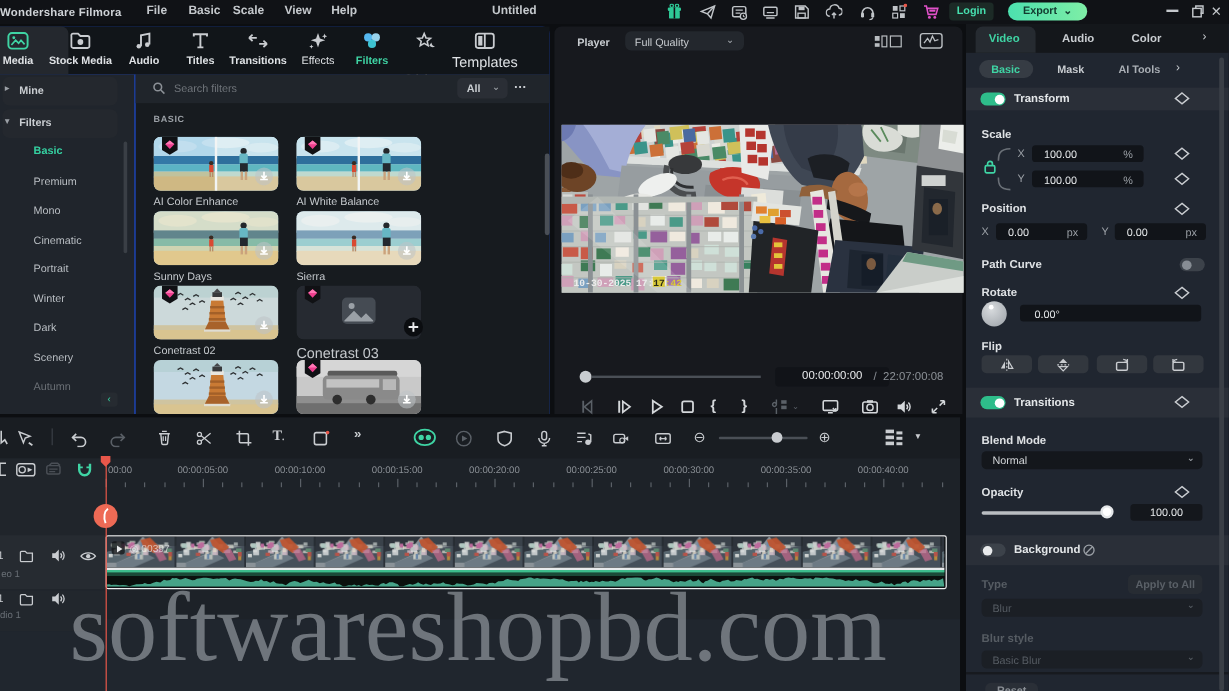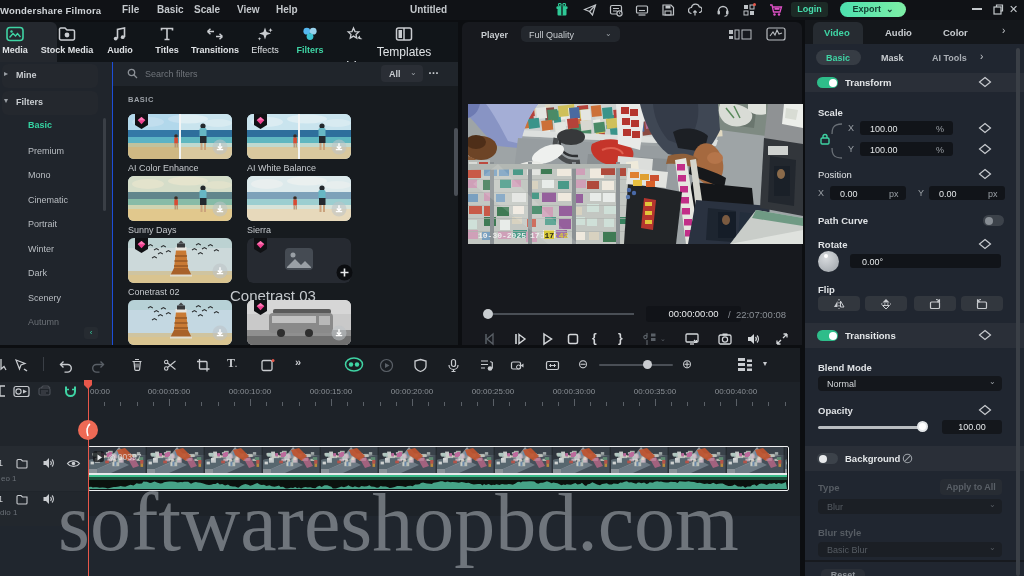--- a/index.html
+++ b/index.html
@@ -375,21 +375,21 @@
           <svg class="abs" style="right:-2px;bottom:2px" width="17" height="17" viewBox="0 0 17 17">
             <circle cx="8.5" cy="8.5" r="8" fill="#0b0d10"></circle>
             <path d="M8.5 4.5v8M4.5 8.5h8" stroke="#e8eaec" stroke-width="1.6"></path>
           </svg>
           <svg class="abs" style="left:6px;top:0px" width="15" height="16" viewBox="0 0 15 16">
             <path d="M1 0 h13 v11 l-6.5 4 L1 11 Z" fill="#101114"></path>
             <path d="M7.5 3 L11.3 6.2 L7.5 10.2 L3.7 6.2 Z" fill="#ee3f8e"></path>
             <path d="M7.5 3 L11.3 6.2 L3.7 6.2 Z" fill="#ff77b4"></path>
           </svg>
         </div>
-        <div class="abs" style="left:117px;top:225px;font-size:15px;color:#c5c9cd">Conetrast 03</div>
+        <div class="abs" style="left:134px;top:225px;font-size:12px;color:#c5c9cd">Conetrast 03</div>
         <div class="abs" style="left:15px;top:238px;width:104px;height:45px">
           <svg width="104" height="45" viewBox="0 0 104 45" style="border-radius:6px">
             <rect width="104" height="45" fill="#c4d8e2"></rect>
             <rect y="0" width="104" height="10" fill="rgba(165,200,198,0.4)"></rect>
             <rect y="36" width="104" height="9" fill="#d9c490"></rect>
             <rect y="33" width="104" height="4" fill="#cfc4a0"></rect>
             <path d="M48 12 L58 12 L60 30 L46 30 Z" fill="#c97a34"></path>
             <rect x="47" y="17" width="12" height="2" fill="#9a5a26" opacity="0.8"></rect>
             <rect x="46.5" y="22" width="13" height="2" fill="#9a5a26" opacity="0.8"></rect>
             <rect x="46" y="27" width="14" height="2" fill="#9a5a26" opacity="0.8"></rect>
@@ -808,21 +808,21 @@
       <svg class="abs" style="left:173px;top:102px" width="14" height="12" viewBox="0 0 14 12">
         <path d="M7 1.5 L12.5 6 L7 10.5 L1.5 6 Z" fill="none" stroke="#c9ccd0" stroke-width="1.2"></path>
       </svg>
       <div class="abs" style="left:43px;top:124px;font-size:9px;color:#9ba0a6">Y</div>
       <div class="abs" style="left:55px;top:122px;width:93px;height:14px;background:#111419;border-radius:3px"></div>
       <div class="abs" style="left:65px;top:124.5px;font-size:9px;color:#e4e7e9">100.00</div>
       <div class="abs" style="left:131px;top:124.5px;font-size:9px;color:#9ba0a6">%</div>
       <svg class="abs" style="left:173px;top:123px" width="14" height="12" viewBox="0 0 14 12">
         <path d="M7 1.5 L12.5 6 L7 10.5 L1.5 6 Z" fill="none" stroke="#c9ccd0" stroke-width="1.2"></path>
       </svg>
-      <div class="abs" style="left:13px;top:149px;font-size:9.5px;font-weight:normal;color:#dfe2e5">Position</div>
+      <div class="abs" style="left:13px;top:149px;font-size:9.5px;font-weight:bold;color:#dfe2e5">Position</div>
       <svg class="abs" style="left:173px;top:148px" width="14" height="12" viewBox="0 0 14 12">
         <path d="M7 1.5 L12.5 6 L7 10.5 L1.5 6 Z" fill="none" stroke="#c9ccd0" stroke-width="1.2"></path>
       </svg>
       <div class="abs" style="left:13px;top:168px;font-size:9px;color:#9ba0a6">X</div>
       <div class="abs" style="left:25px;top:166px;width:76px;height:14px;background:#111419;border-radius:3px"></div>
       <div class="abs" style="left:35px;top:168.5px;font-size:9px;color:#e4e7e9">0.00</div>
       <div class="abs" style="left:84px;top:168.5px;font-size:9px;color:#9ba0a6">px</div>
       <div class="abs" style="left:113px;top:168px;font-size:9px;color:#9ba0a6">Y</div>
       <div class="abs" style="left:124px;top:166px;width:76px;height:14px;background:#111419;border-radius:3px"></div>
       <div class="abs" style="left:134px;top:168.5px;font-size:9px;color:#e4e7e9">0.00</div>

